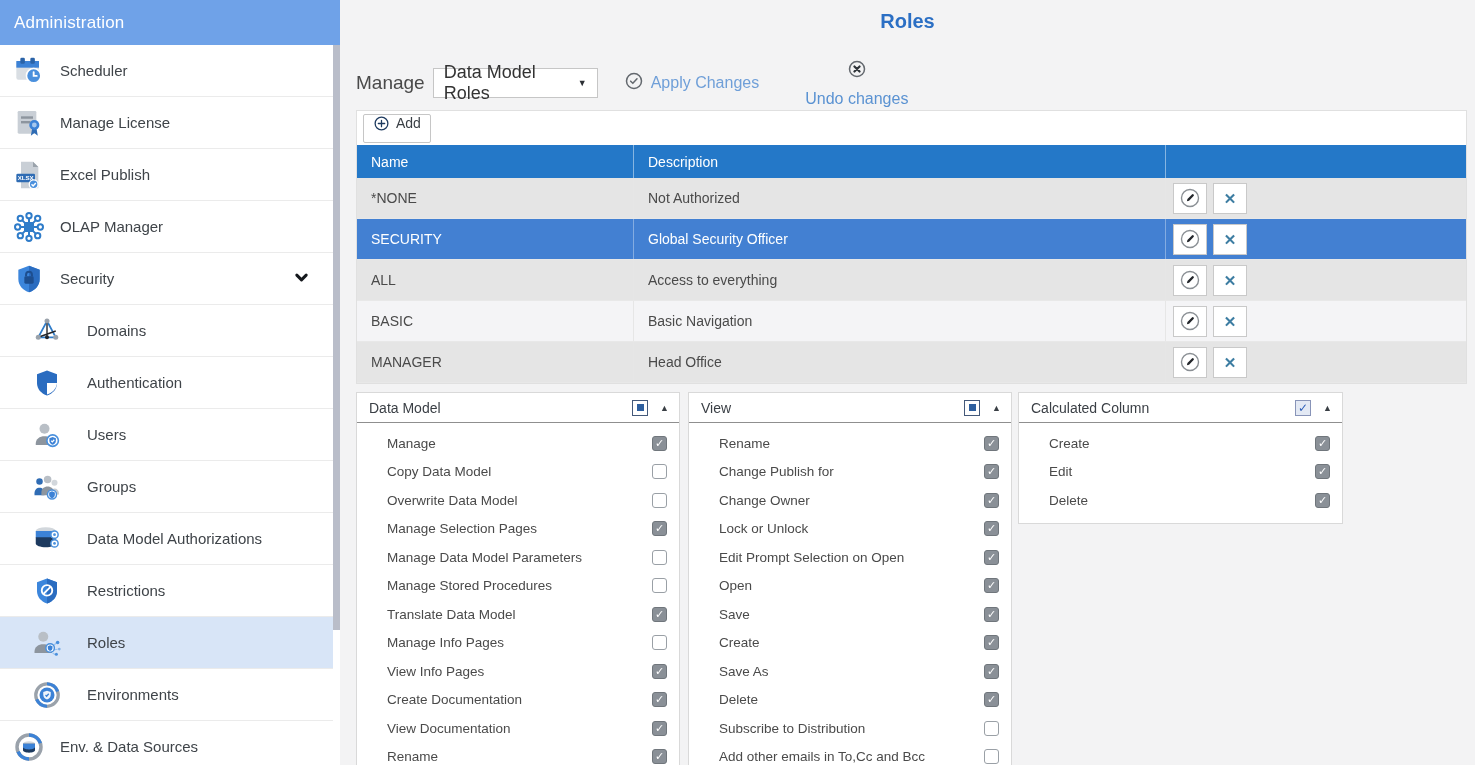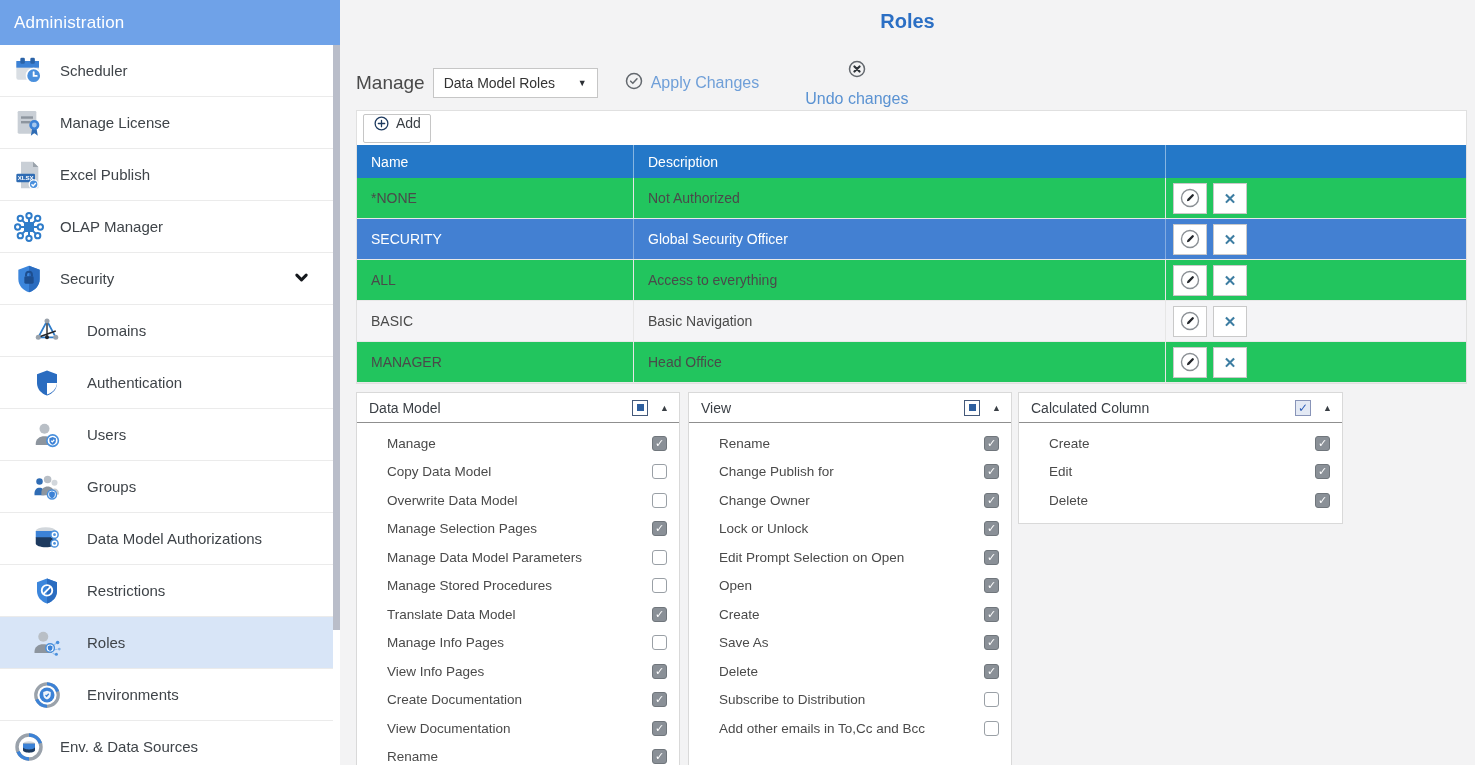--- a/index.html
+++ b/index.html
@@ -28,41 +28,41 @@
   .sb-thumb { width:7px; height:585px; background:#b9bdc9; }
 
   
   .main { position:absolute; left:340px; top:0; right:0; bottom:0; }
   .page-title { text-align:center; color:#2b6fc4; font-size:20px; font-weight:bold; padding-top:10px; }
 
   .toolbar { position:absolute; left:16px; top:68px; height:30px; display:flex; align-items:center; }
   .manage-label { font-size:19px; color:#4a4a4a; margin-right:8px; }
   .dropdown { width:165px; height:30px; background:#fff; border:1px solid #c6c6c6;
     display:flex; align-items:center; padding:0 10px; cursor:pointer; }
-  .dropdown .dd-value { font-size:14px; color:#333; }
+  .dropdown .dd-value { font-size:18px; color:#333; }
   .caret { margin-left:auto; font-size:9px; color:#2b2f34; }
   .link-btn { display:flex; align-items:center; gap:7px; background:none; border:none;
     font-family:inherit; font-size:16px; cursor:pointer; }
   .link-btn svg { width:20px; height:20px; }
   .apply { margin-left:26px; color:#6f9fd8; }
   .undo  { margin-left:46px; color:#5a92d2;flex-direction:column; }
 
   
   .table-card { position:absolute; left:16px; top:110px; right:8px; height:274px;
     background:#fff; border:1px solid #e0e0e0; }
   .add-btn { margin:3px 0 2px 6px; height:29px; display:inline-flex; align-items:flex-start; gap:6px;
     padding:0 9px; background:#fff; border:1px solid #c6c6c6; border-radius:2px;
     font-family:inherit; font-size:14px; color:#3a3f45; cursor:pointer; }
   .add-btn svg { width:17px; height:17px; }
   .thead { display:flex; height:33px; background:#2478c8; color:#fff; }
   .th { display:flex; align-items:center; padding-left:14px; font-size:14px; }
   .th-name { width:277px; border-right:1px solid rgba(255,255,255,.45); }
   .th-desc { flex:1; border-right:1px solid rgba(255,255,255,.45); }
   .th-actions { width:300px; }
-  .trow { display:flex; height:41px; border-bottom:1px solid #e8e8e8; background:#22c55e;
+  .trow { display:flex; height:41px; border-bottom:1px solid #e8e8e8; background:#e5e5e5;
     color:#4a4a4a; cursor:pointer; }
   .trow.striped { background:#f4f4f6; }
   .trow.selected { background:#4380d2; color:#fff; }
   .td { display:flex; align-items:center; padding-left:14px; font-size:14px; }
   .td-name { width:277px; border-right:1px solid #e6e6e6; }
   .td-desc { flex:1; border-right:1px solid #e6e6e6; }
   .trow.selected .td-name, .trow.selected .td-desc { border-right-color:rgba(255,255,255,.35); }
   .td-actions { width:300px; padding-left:7px; gap:6px; }
   .row-btn { width:34px; height:31px; background:#fff; border:1px solid #c9c9c9;
     display:flex; align-items:center; justify-content:center; cursor:pointer; padding:0; }
@@ -555,20 +555,24 @@
             <div class="prow">
               <span class="plabel">Edit Prompt Selection on Open</span>
               <span class="cb checked"></span>
             </div>
 
             <div class="prow">
               <span class="plabel">Open</span>
               <span class="cb checked"></span>
             </div>
 
+            <div class="prow">
+              <span class="plabel">Save</span>
+              <span class="cb checked"></span>
+            </div>
 
             <div class="prow">
               <span class="plabel">Create</span>
               <span class="cb checked"></span>
             </div>
 
             <div class="prow">
               <span class="plabel">Save As</span>
               <span class="cb checked"></span>
             </div>

